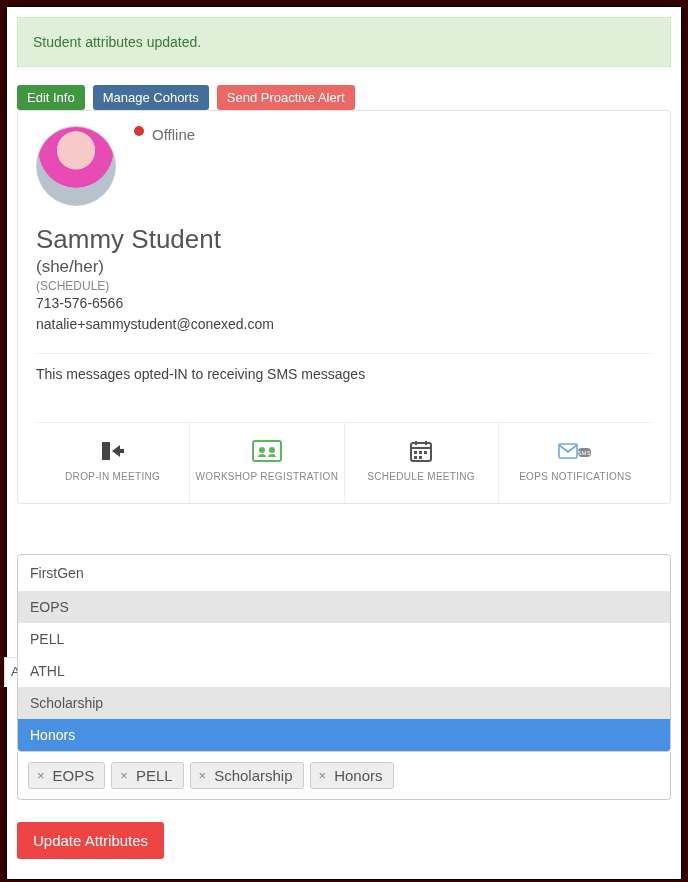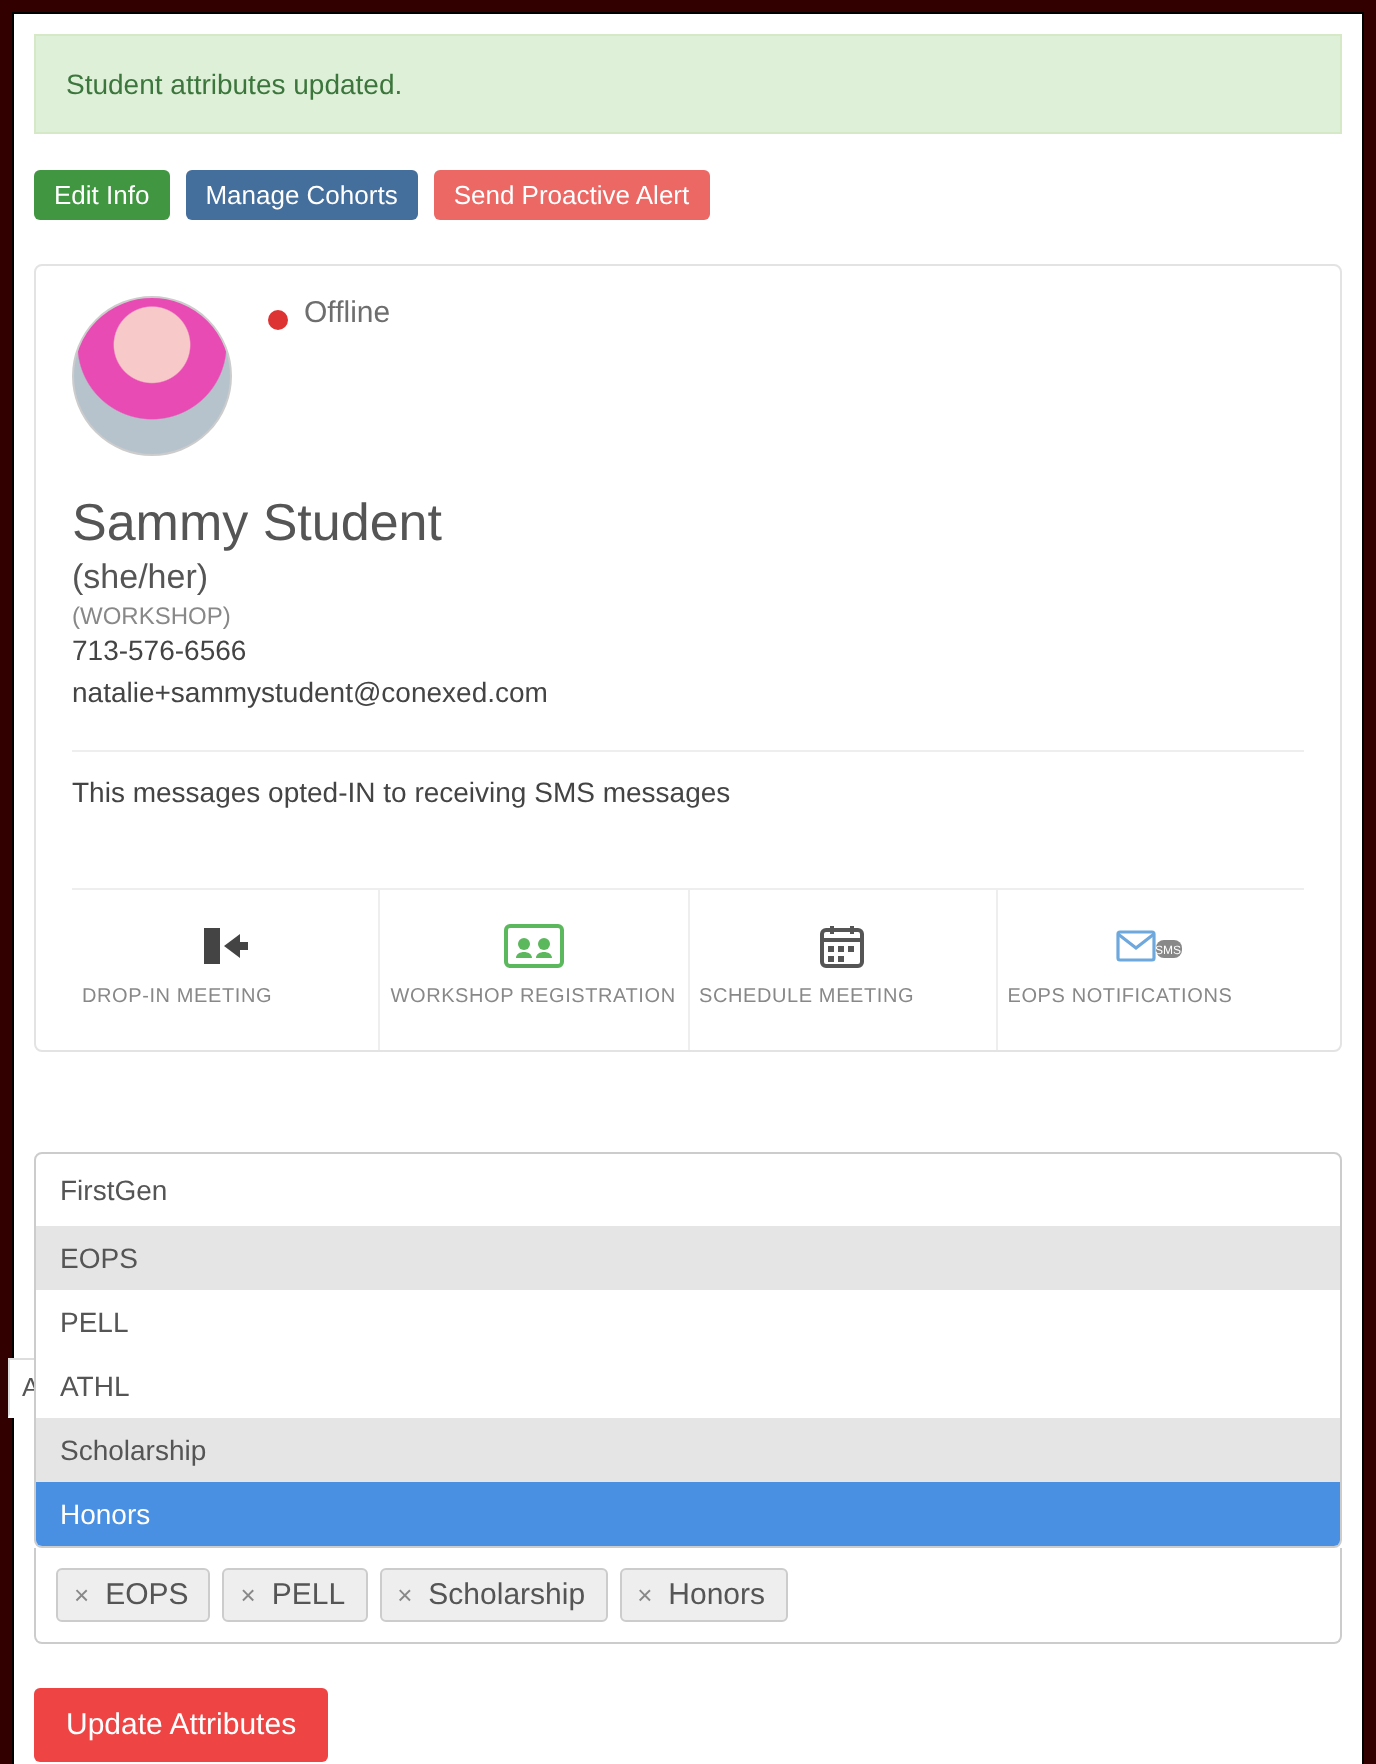--- a/index.html
+++ b/index.html
@@ -1,37 +1,37 @@
 <!DOCTYPE html>
 <html><head>
 <meta charset="utf-8">
 <style>
 *{box-sizing:border-box;margin:0;padding:0}
 body{font-family:-apple-system,BlinkMacSystemFont,"Segoe UI",Helvetica,Arial,sans-serif;background:#330000;padding:6px;width:688px}
 .frame{background:#fff;border:1px solid #000;padding:10px 10px 20px 10px;min-height:870px}
 .alert-success{background:#dff0d8;border:1px solid #d6e9c6;color:#3c763d;padding:16px 15px;font-size:14px;margin-bottom:18px}
-.btn-row{display:flex;gap:8px;margin-bottom:22px}
+.btn-row{display:flex;gap:8px;margin-bottom:0}
 .btn{border:none;border-radius:3px;color:#fff;padding:5px 10px;font-size:13px;cursor:pointer}
 .btn-green{background:#419641}
 .btn-red{background:#eb6864}
 .btn-blue{background:#446e9b}
 .card{border:1px solid #e3e3e3;border-radius:4px;padding:15px 18px 0 18px;margin-bottom:50px}
 .profile-top{display:flex;align-items:flex-start;gap:18px}
 .avatar{width:80px;height:80px;border-radius:50%;background:radial-gradient(circle at 50% 30%,#f7c9c9 28%,#e84bb4 29% 55%,#b7c3cc 56%);border:1px solid #ccc}
-.status-line{display:flex;align-items:flex-end;gap:8px;color:#6e6e6e;font-size:15px}
+.status-line{display:flex;align-items:flex-start;gap:8px;color:#6e6e6e;font-size:15px}
 .status-dot{width:10px;height:10px;background:#d33;border-radius:50%;display:inline-block}
 .name{font-size:26px;color:#555;font-weight:400;margin-top:18px}
 .pronouns{color:#555;font-size:17px;margin-top:2px}
 .role{color:#888;font-size:12px;margin-top:2px}
 .contact{color:#444;font-size:14px;line-height:1.5}
 hr.sep{border:none;border-top:1px solid #eee;margin:18px 0 12px 0}
 .optin{color:#444;font-size:14px;margin-bottom:40px}
 .optin b{font-weight:400}
 .action-grid{display:flex;border-top:1px solid #eee}
-.action{flex:1;padding:15px 5px 20px 5px;border-right:1px solid #eee}
+.action{flex:1;text-align:center;padding:15px 5px 20px 5px;border-right:1px solid #eee}
 .action:last-child{border-right:none}
 .action .icon{height:26px;display:flex;align-items:center;justify-content:center;margin-bottom:6px}
 .action-label{font-size:10px;color:#888;letter-spacing:.3px;line-height:1.3}
 .dropdown{border:1px solid #ccc;border-radius:4px;overflow:hidden;font-size:14px;color:#555}
 .dd-input{padding:10px 12px;color:#555}
 .dd-item{padding:8px 12px}
 .dd-alt{background:#e5e5e5}
 .dd-sel{background:#4a90e2;color:#fff}
 .tab-peek{position:relative;margin-top:-2px;margin-left:1px;width:18px;border:1px solid #ddd;border-bottom:2px solid #fff;border-right:none;padding:6px 4px 6px 6px;font-size:13px;color:#555;z-index:0;background:#fff}
 .tag-container{border:1px solid #ccc;border-top:none;border-radius:0 0 4px 4px;padding:10px;display:flex;gap:6px;flex-wrap:wrap}
@@ -55,21 +55,21 @@
   <div class="card">
     <div class="profile-top">
       <div class="avatar"></div>
       <div class="status-line">
         <span class="status-dot"></span>
         <span>Offline</span>
       </div>
     </div>
     <div class="name">Sammy Student</div>
     <div class="pronouns">(she/her)</div>
-    <div class="role">(WORKSHOP)</div>
+    <div class="role">(SCHEDULE)</div>
     <div class="contact">
       <div>713-576-6566</div>
       <div>natalie+sammystudent@conexed.com</div>
     </div>
     <hr class="sep">
     <div class="optin">
       <span>This messages opted-</span><b>IN</b><span> to receiving SMS messages</span>
     </div>
 
     <div class="action-grid">

